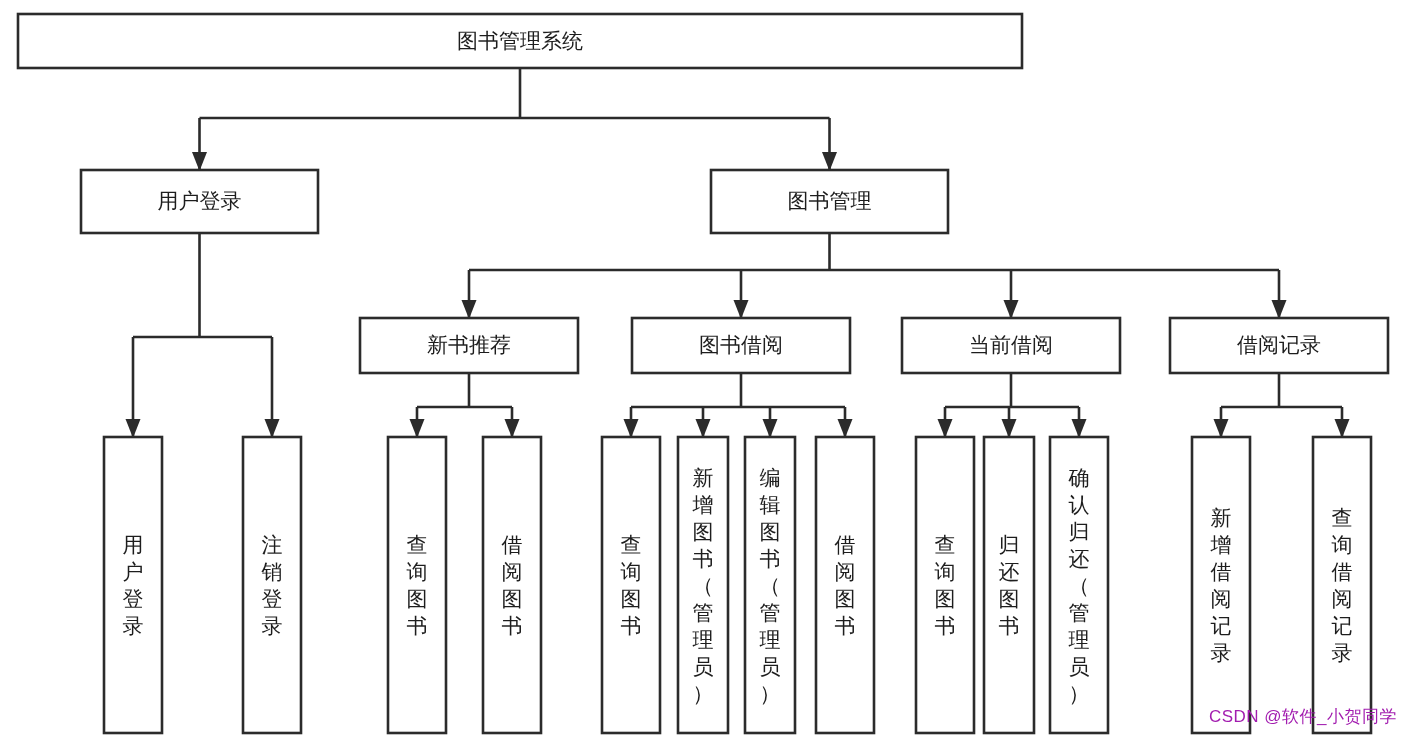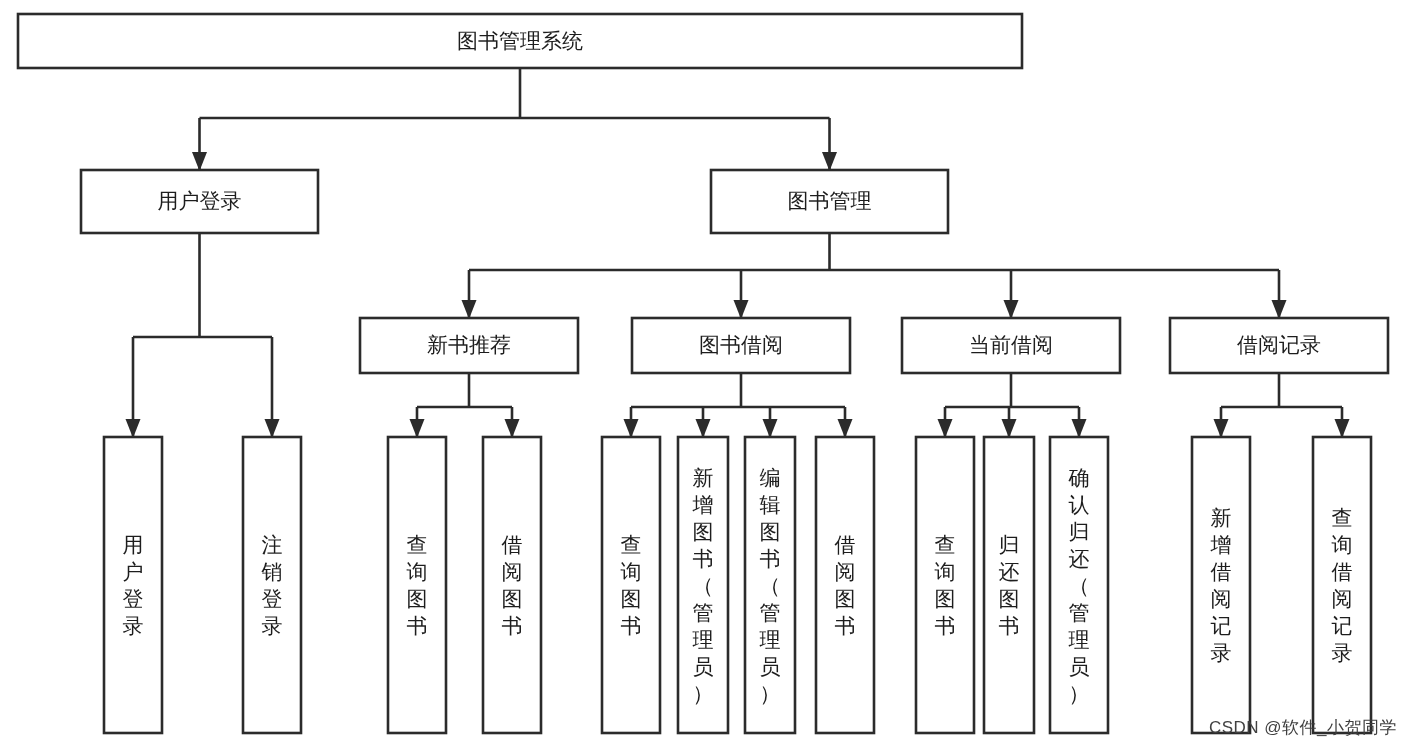--- a/index.html
+++ b/index.html
@@ -50,24 +50,24 @@
   }
   .node-label-v {
     fill: #1d1d1d;
     font-family: "Liberation Sans", "DejaVu Sans", sans-serif;
     font-size: 21px;
     text-anchor: middle;
   }
   .watermark-text {
     position: absolute;
     right: 8px;
-    bottom: 8px;
+    bottom: 19px;
     font-family: "Liberation Sans", "DejaVu Sans", sans-serif;
     font-size: 17px;
-    color: #404040;
+    color: #a21caf;
     white-space: nowrap;
     letter-spacing: 0.5px;
     user-select: none;
     text-align: center;
   }
 </style>
 </head>
 <body>
 
 <div id="diagram-root">

